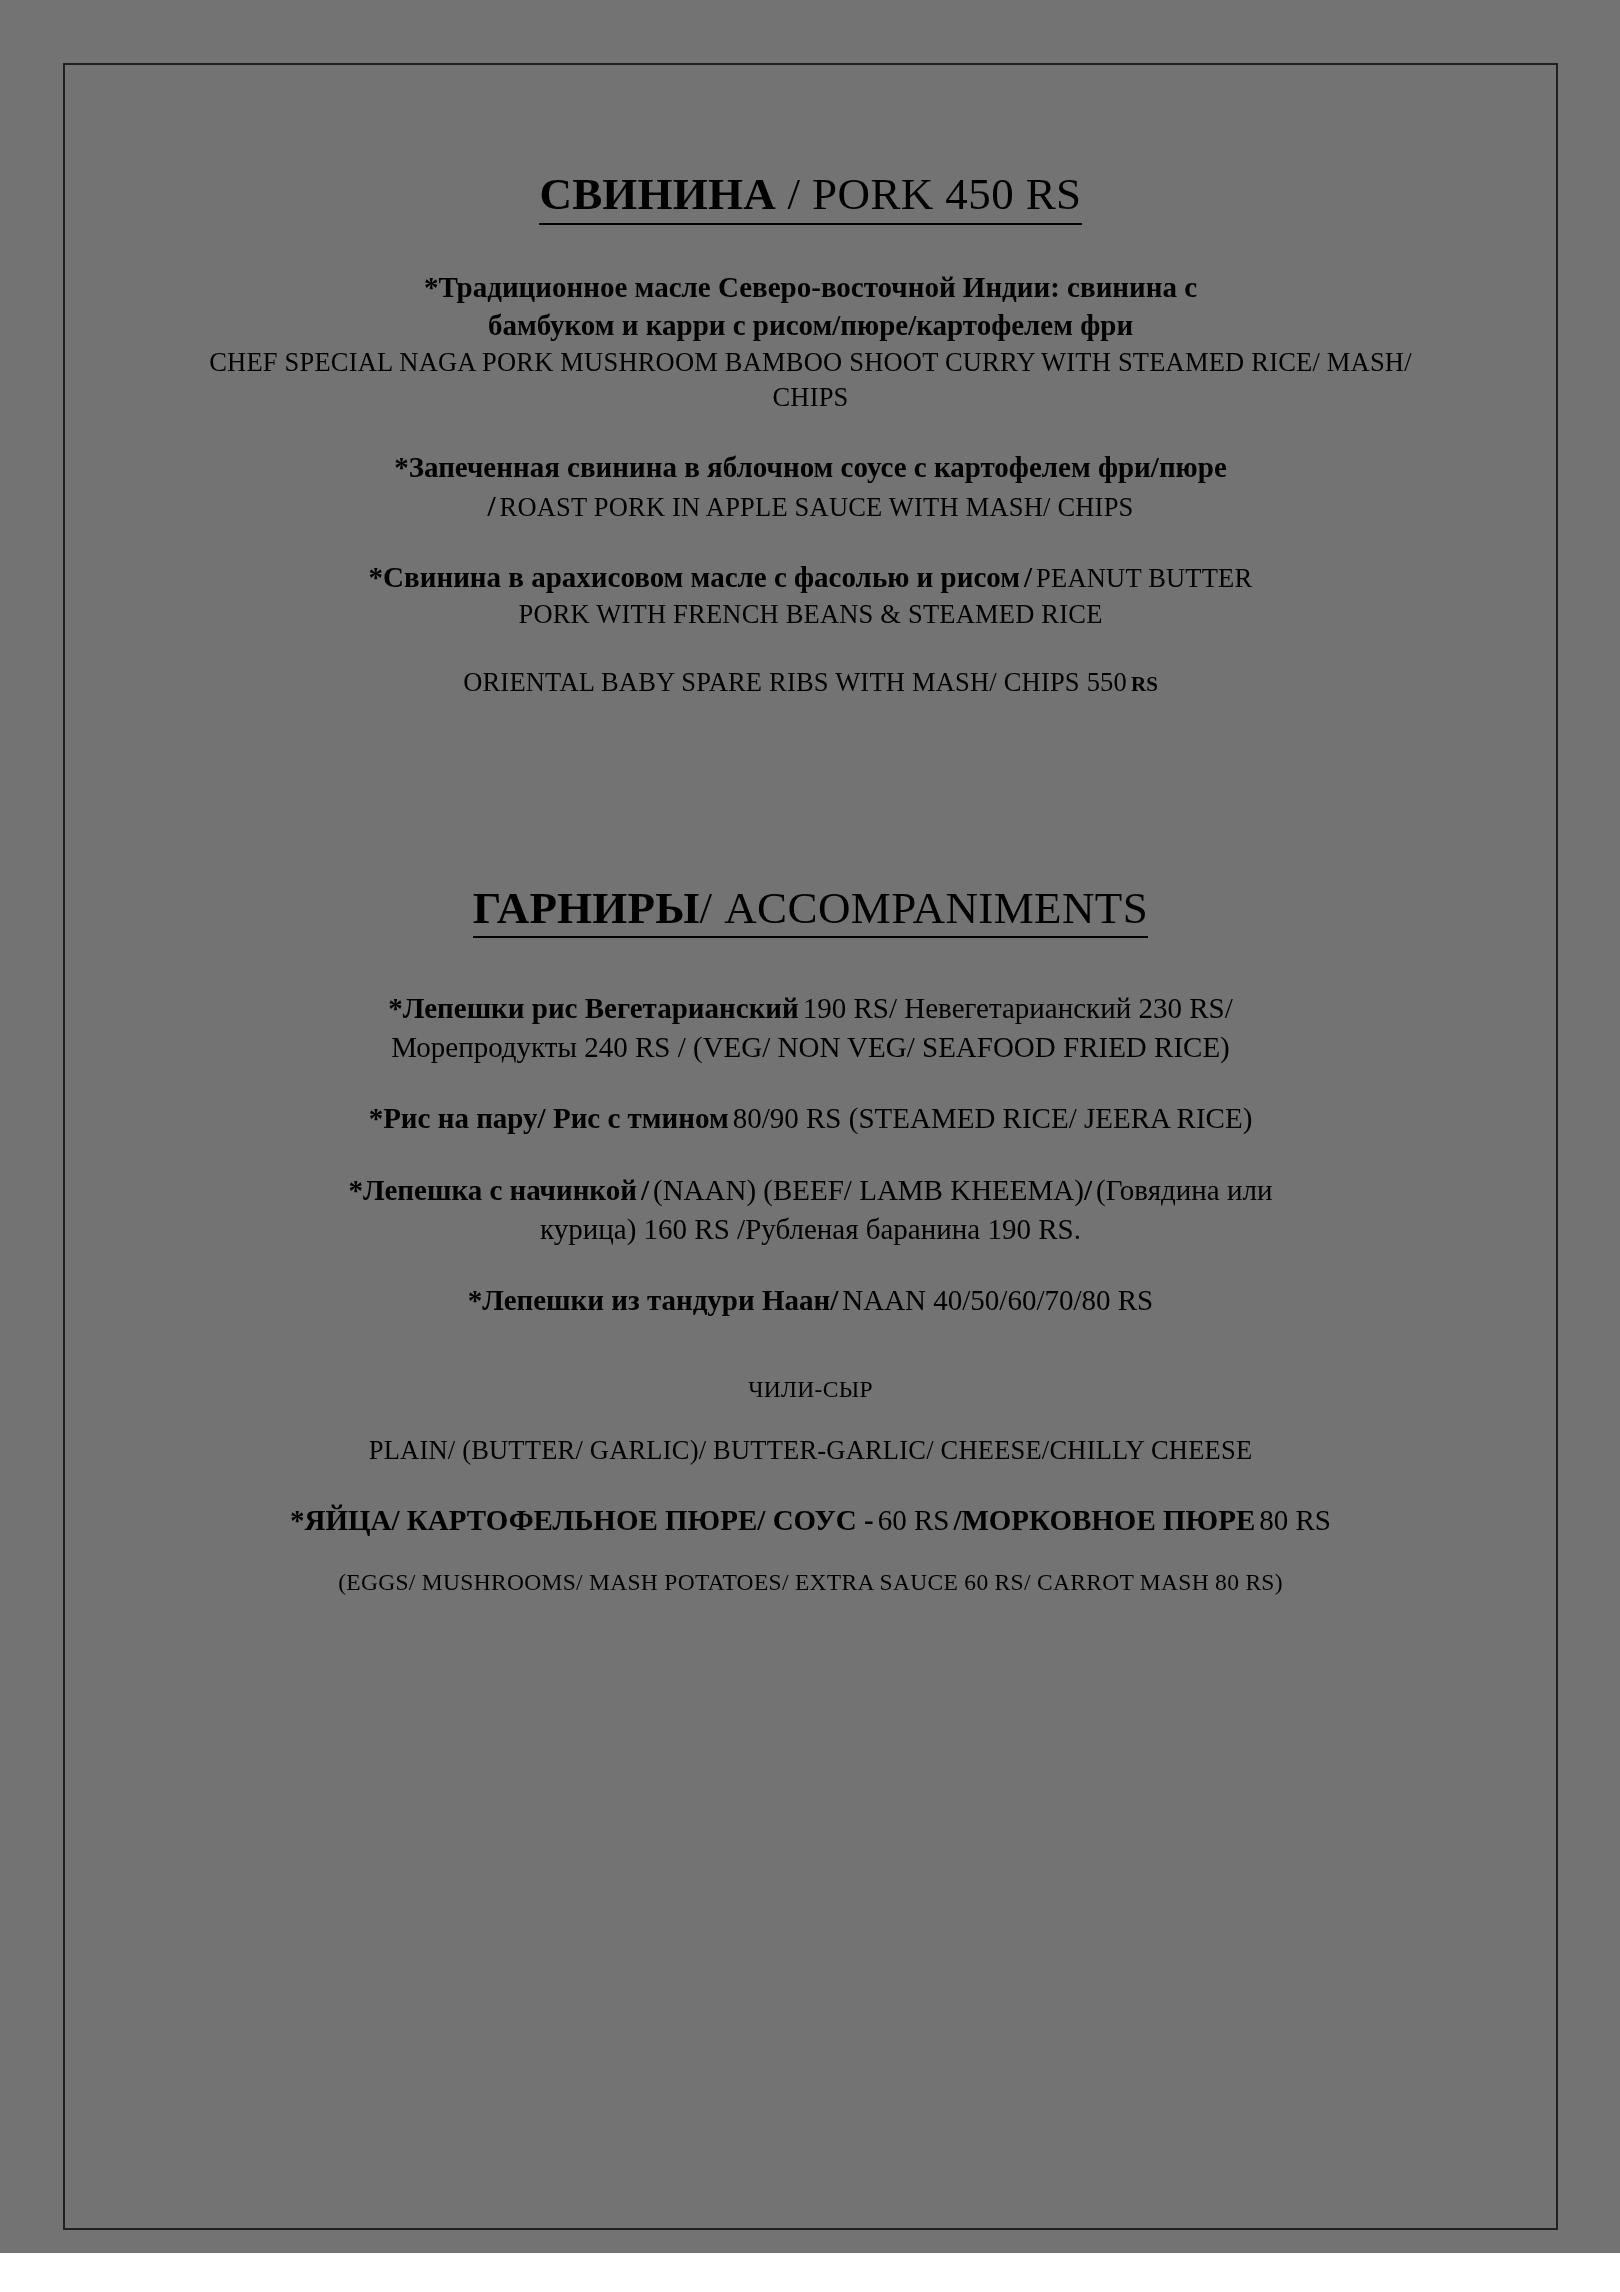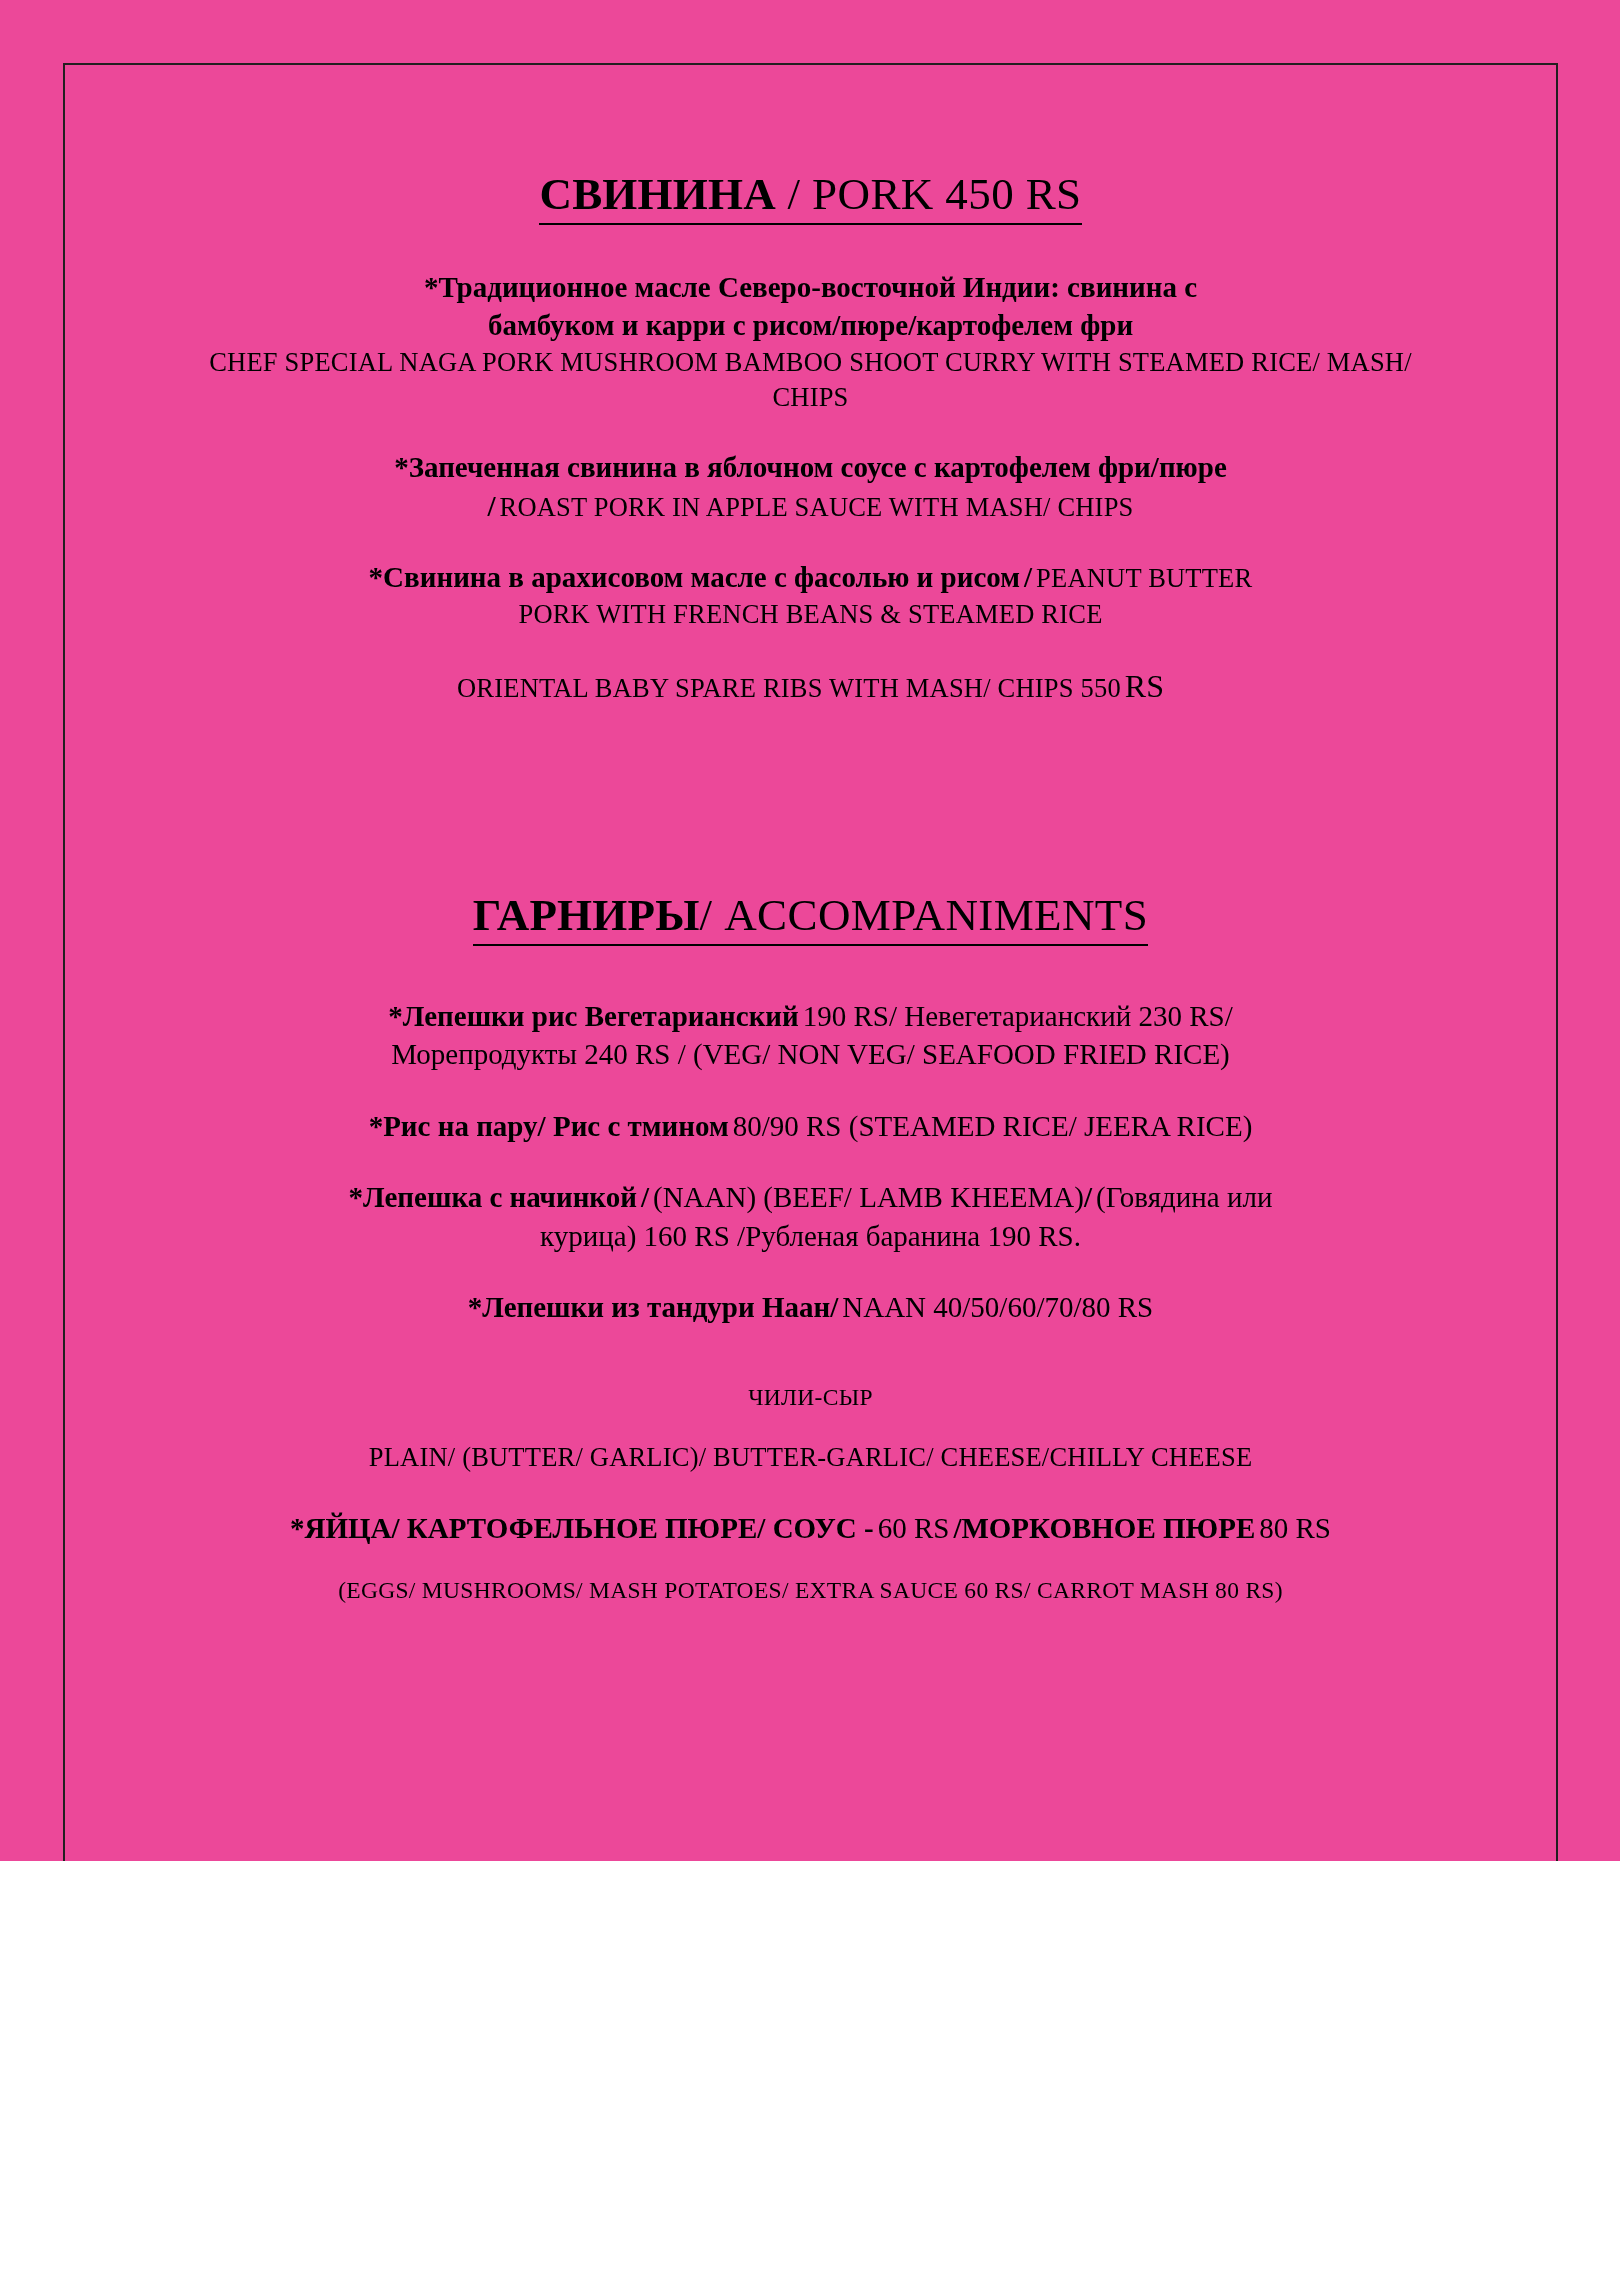--- a/index.html
+++ b/index.html
@@ -11,22 +11,22 @@
     width: 1620px;
     height: 2293px;
     font-family: "Liberation Serif", "DejaVu Serif", serif;
     color: #000000;
     -webkit-font-smoothing: antialiased;
   }
   .page {
     position: absolute;
     left: 0; top: 0;
     width: 1620px;
-    height: 1861px;
-    background: #ec4899;
+    height: 2253px;
+    background: #737373;
     overflow: hidden;
   }
   .page-border {
     position: absolute;
     left: 63px;
     top: 63px;
     width: 1495px;
     height: 2167px;
     border: 2.9px solid #231f20;
     box-sizing: border-box;
@@ -78,21 +78,21 @@
   }
   .ru-small {
     font-weight: bold;
     font-size: 23.5px;
   }
   .en {
     font-weight: normal;
     font-size: 26.5px;
     letter-spacing: 0.2px;
   }
-  .en-strong { font-weight: normal; font-size: 32px; margin-top: 38px; }
+  .en-strong { font-weight: bold; font-size: 21px; margin-top: 38px; }
   .slash-bold { font-weight: bold; font-size: 29px; }
   .en-small {
     font-weight: normal;
     font-size: 23.5px;
     letter-spacing: 0.3px;
   }
   .ru-reg { font-weight: normal; font-size: 29px; }
 
   .sp-1 { height: 27.4px; }
   .sp-2 { height: 33px; }

